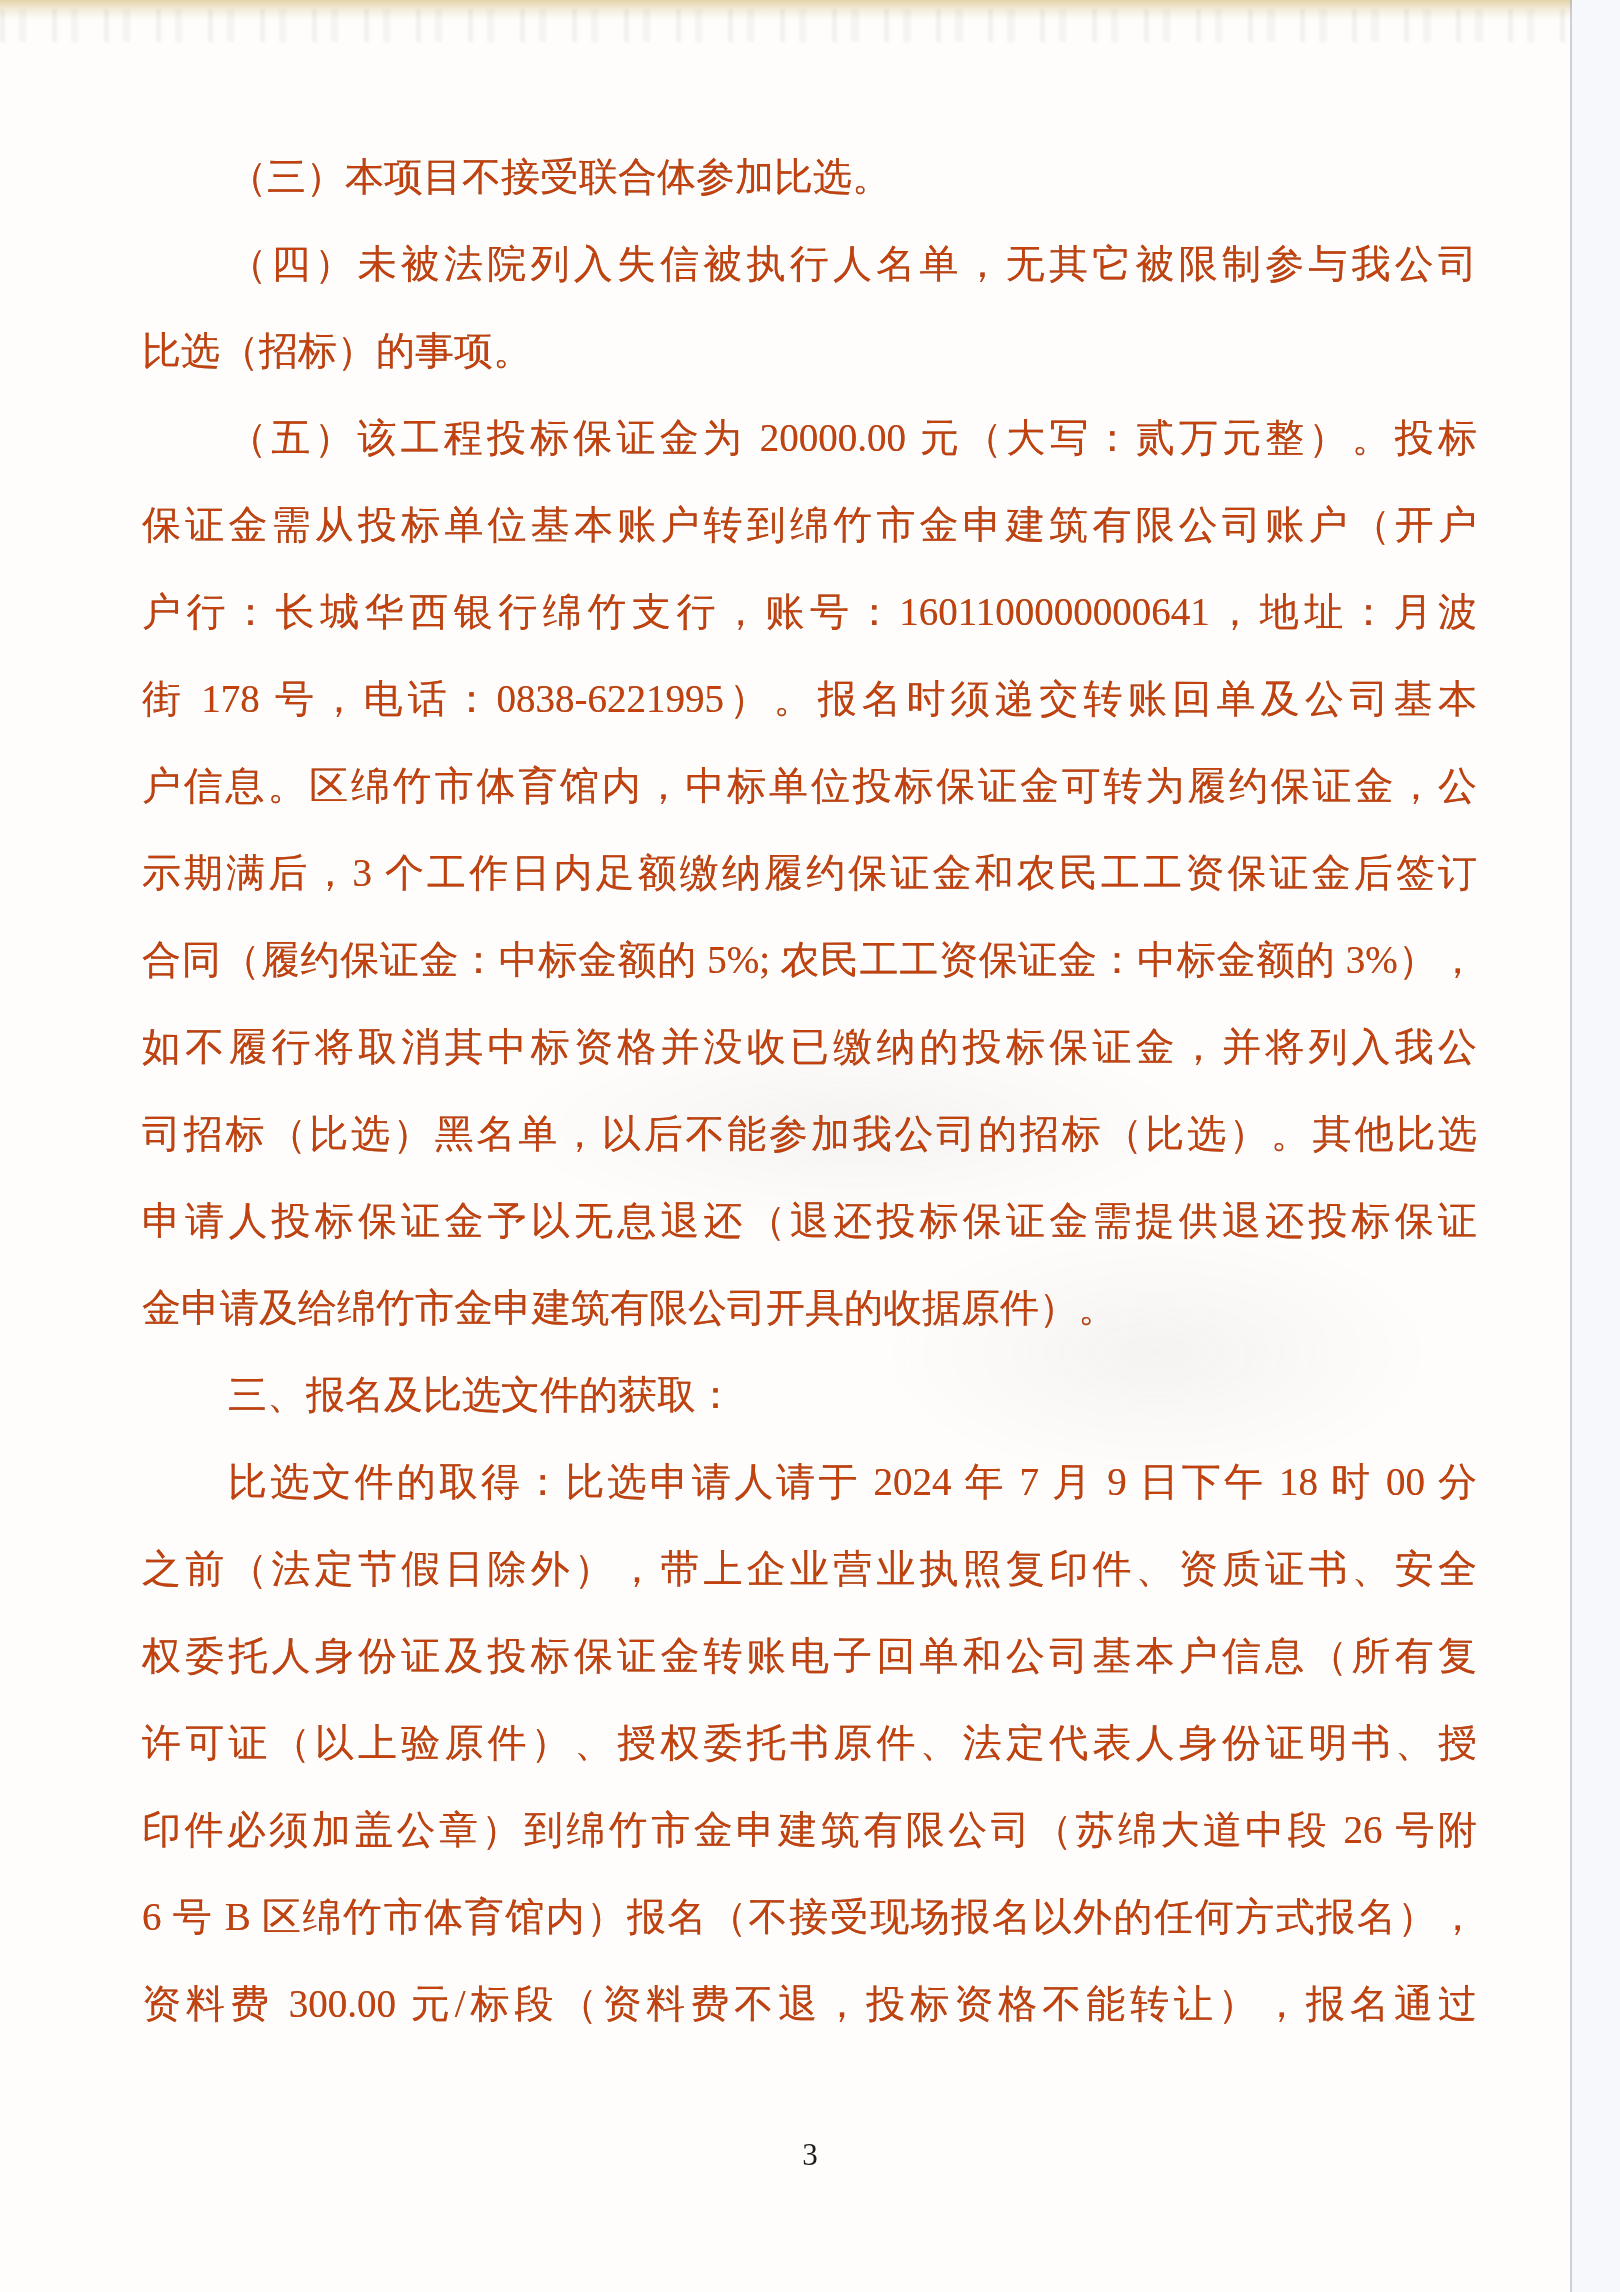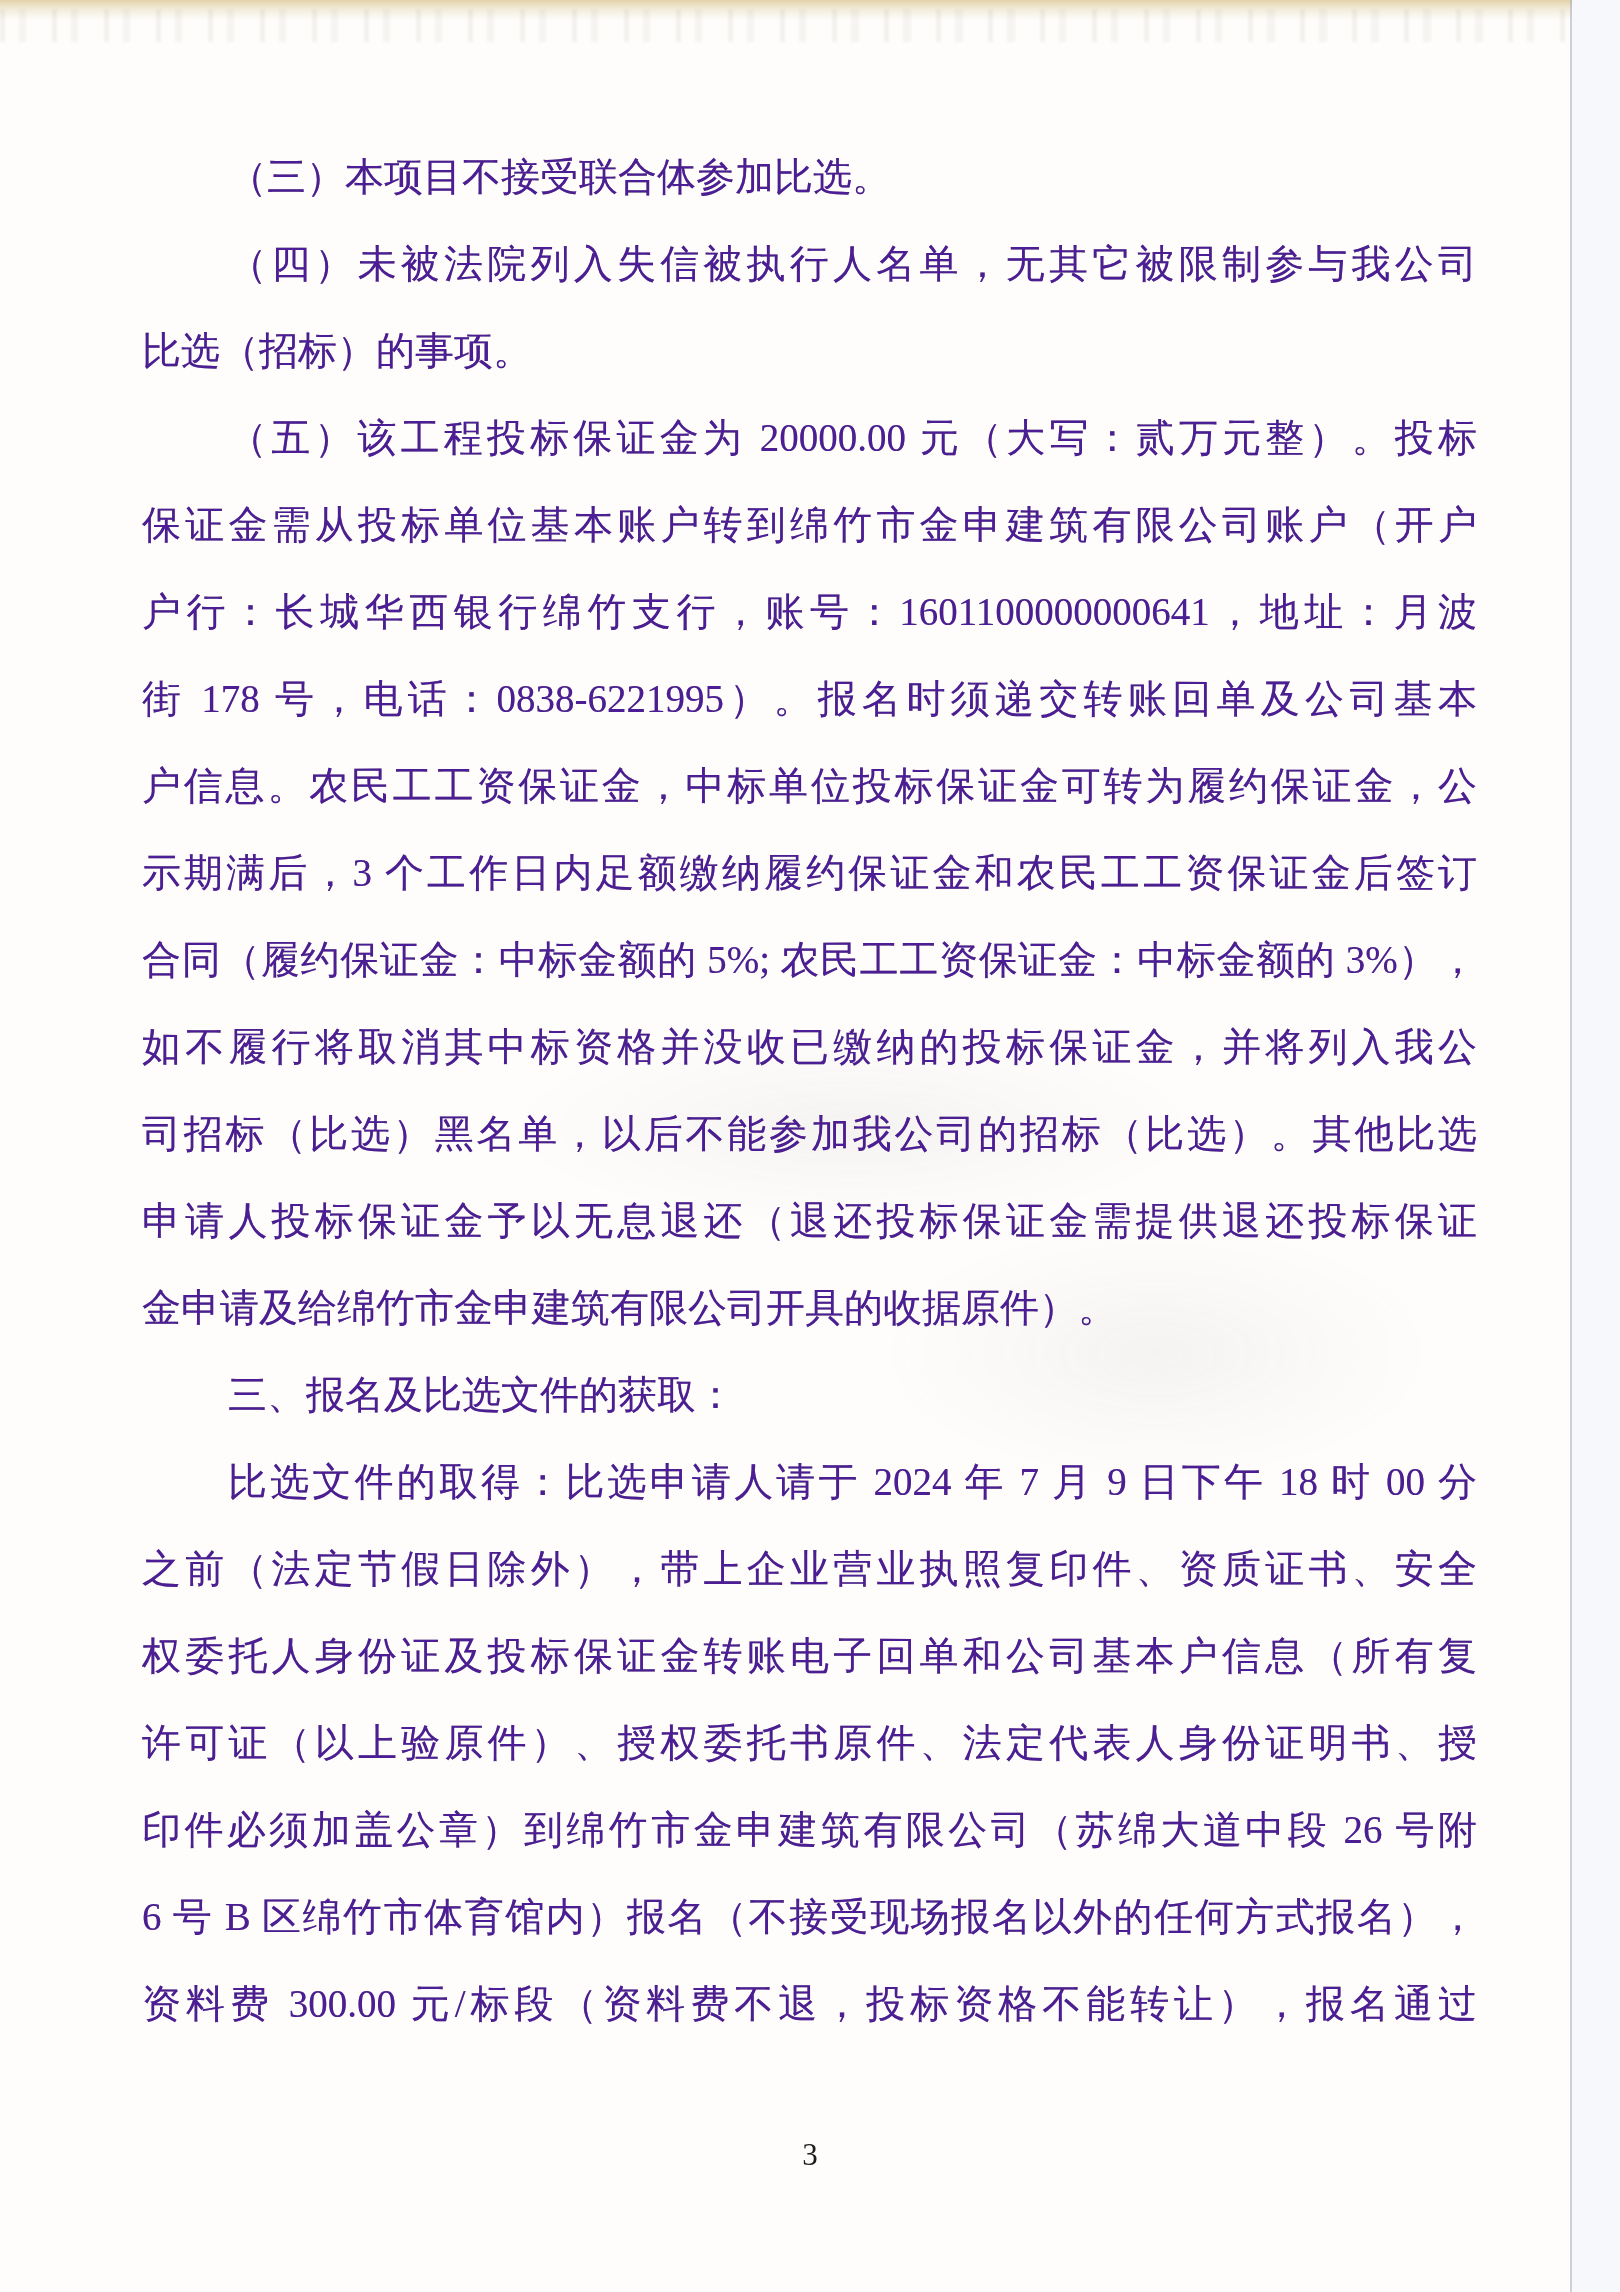--- a/index.html
+++ b/index.html
@@ -62,21 +62,21 @@
   .smudge-a { left: 882px; top: 1225px; width: 549px; height: 255px; }
   .smudge-b { left: 510px; top: 1029px; width: 686px; height: 196px; }
 
   .doc {
     position: absolute;
     left: 142px;
     top: 133px;
     width: 1335px;
     font-size: 39px;
     line-height: 87px;
-    color: #4c1d95;
+    color: #c2410c;
     text-shadow: 0 0 0.6px rgba(20,20,20,0.45);
   }
   .doc .line {
     height: 87px;
     text-align: justify;
     text-align-last: justify;
     text-justify: inter-ideograph;
     white-space: normal;
     overflow: hidden;
   }
@@ -111,21 +111,21 @@
   <div class="bleed-smudge smudge-b"></div>
 
   <div class="doc">
       <div class="line ind noj">（三）本项目不接受联合体参加比选。</div>
       <div class="line ind">（四）未被法院列入失信被执行人名单，无其它被限制参与我公司</div>
       <div class="line noj">比选（招标）的事项。</div>
       <div class="line ind">（五）该工程投标保证金为 20000.00 元（大写：贰万元整）。投标</div>
       <div class="line">保证金需从投标单位基本账户转到绵竹市金申建筑有限公司账户（开户</div>
       <div class="line">户行：长城华西银行绵竹支行，账号：1601100000000641，地址：月波</div>
       <div class="line">街 178 号，电话：0838-6221995）。报名时须递交转账回单及公司基本</div>
-      <div class="line">户信息。农民工工资保证金，中标单位投标保证金可转为履约保证金，公</div>
+      <div class="line">户信息。区绵竹市体育馆内，中标单位投标保证金可转为履约保证金，公</div>
       <div class="line">示期满后，3 个工作日内足额缴纳履约保证金和农民工工资保证金后签订</div>
       <div class="line">合同（履约保证金：中标金额的 5%; 农民工工资保证金：中标金额的 3%），</div>
       <div class="line">如不履行将取消其中标资格并没收已缴纳的投标保证金，并将列入我公</div>
       <div class="line">司招标（比选）黑名单，以后不能参加我公司的招标（比选）。其他比选</div>
       <div class="line">申请人投标保证金予以无息退还（退还投标保证金需提供退还投标保证</div>
       <div class="line noj">金申请及给绵竹市金申建筑有限公司开具的收据原件）。</div>
       <div class="line ind noj">三、报名及比选文件的获取：</div>
       <div class="line ind">比选文件的取得：比选申请人请于 2024 年 7 月 9 日下午 18 时 00 分</div>
       <div class="line">之前（法定节假日除外），带上企业营业执照复印件、资质证书、安全</div>
       <div class="line">权委托人身份证及投标保证金转账电子回单和公司基本户信息（所有复</div>

